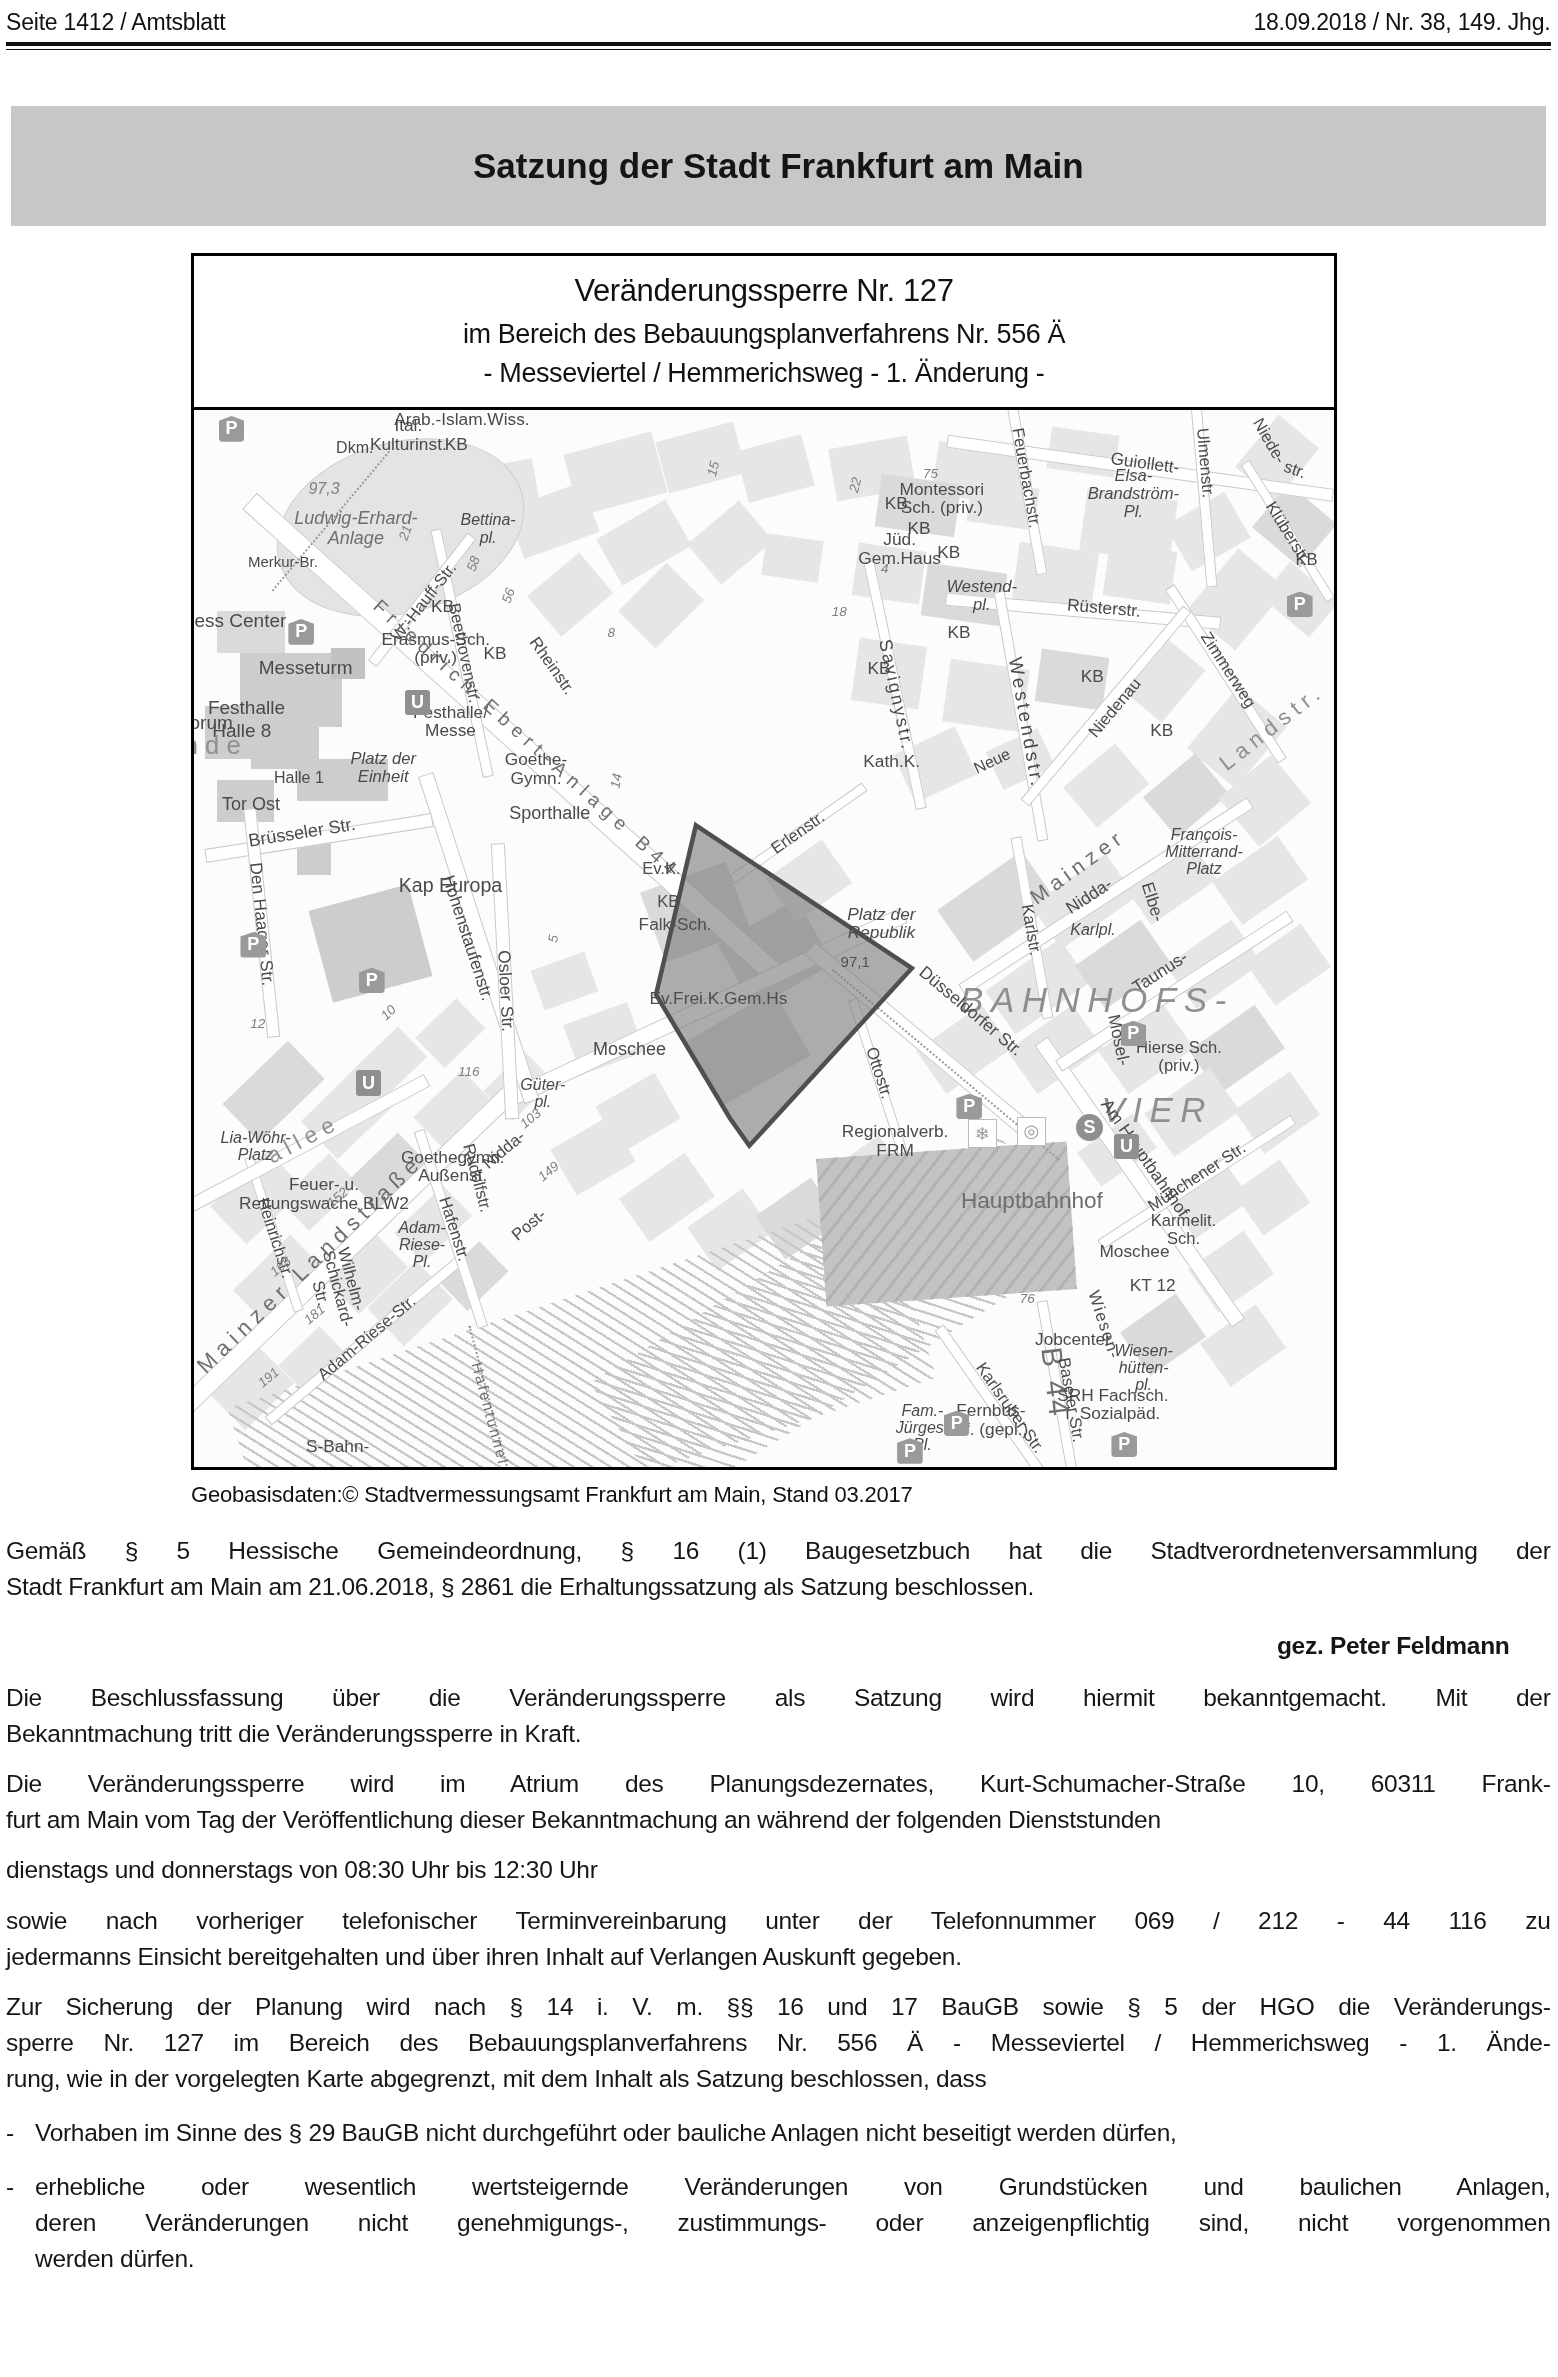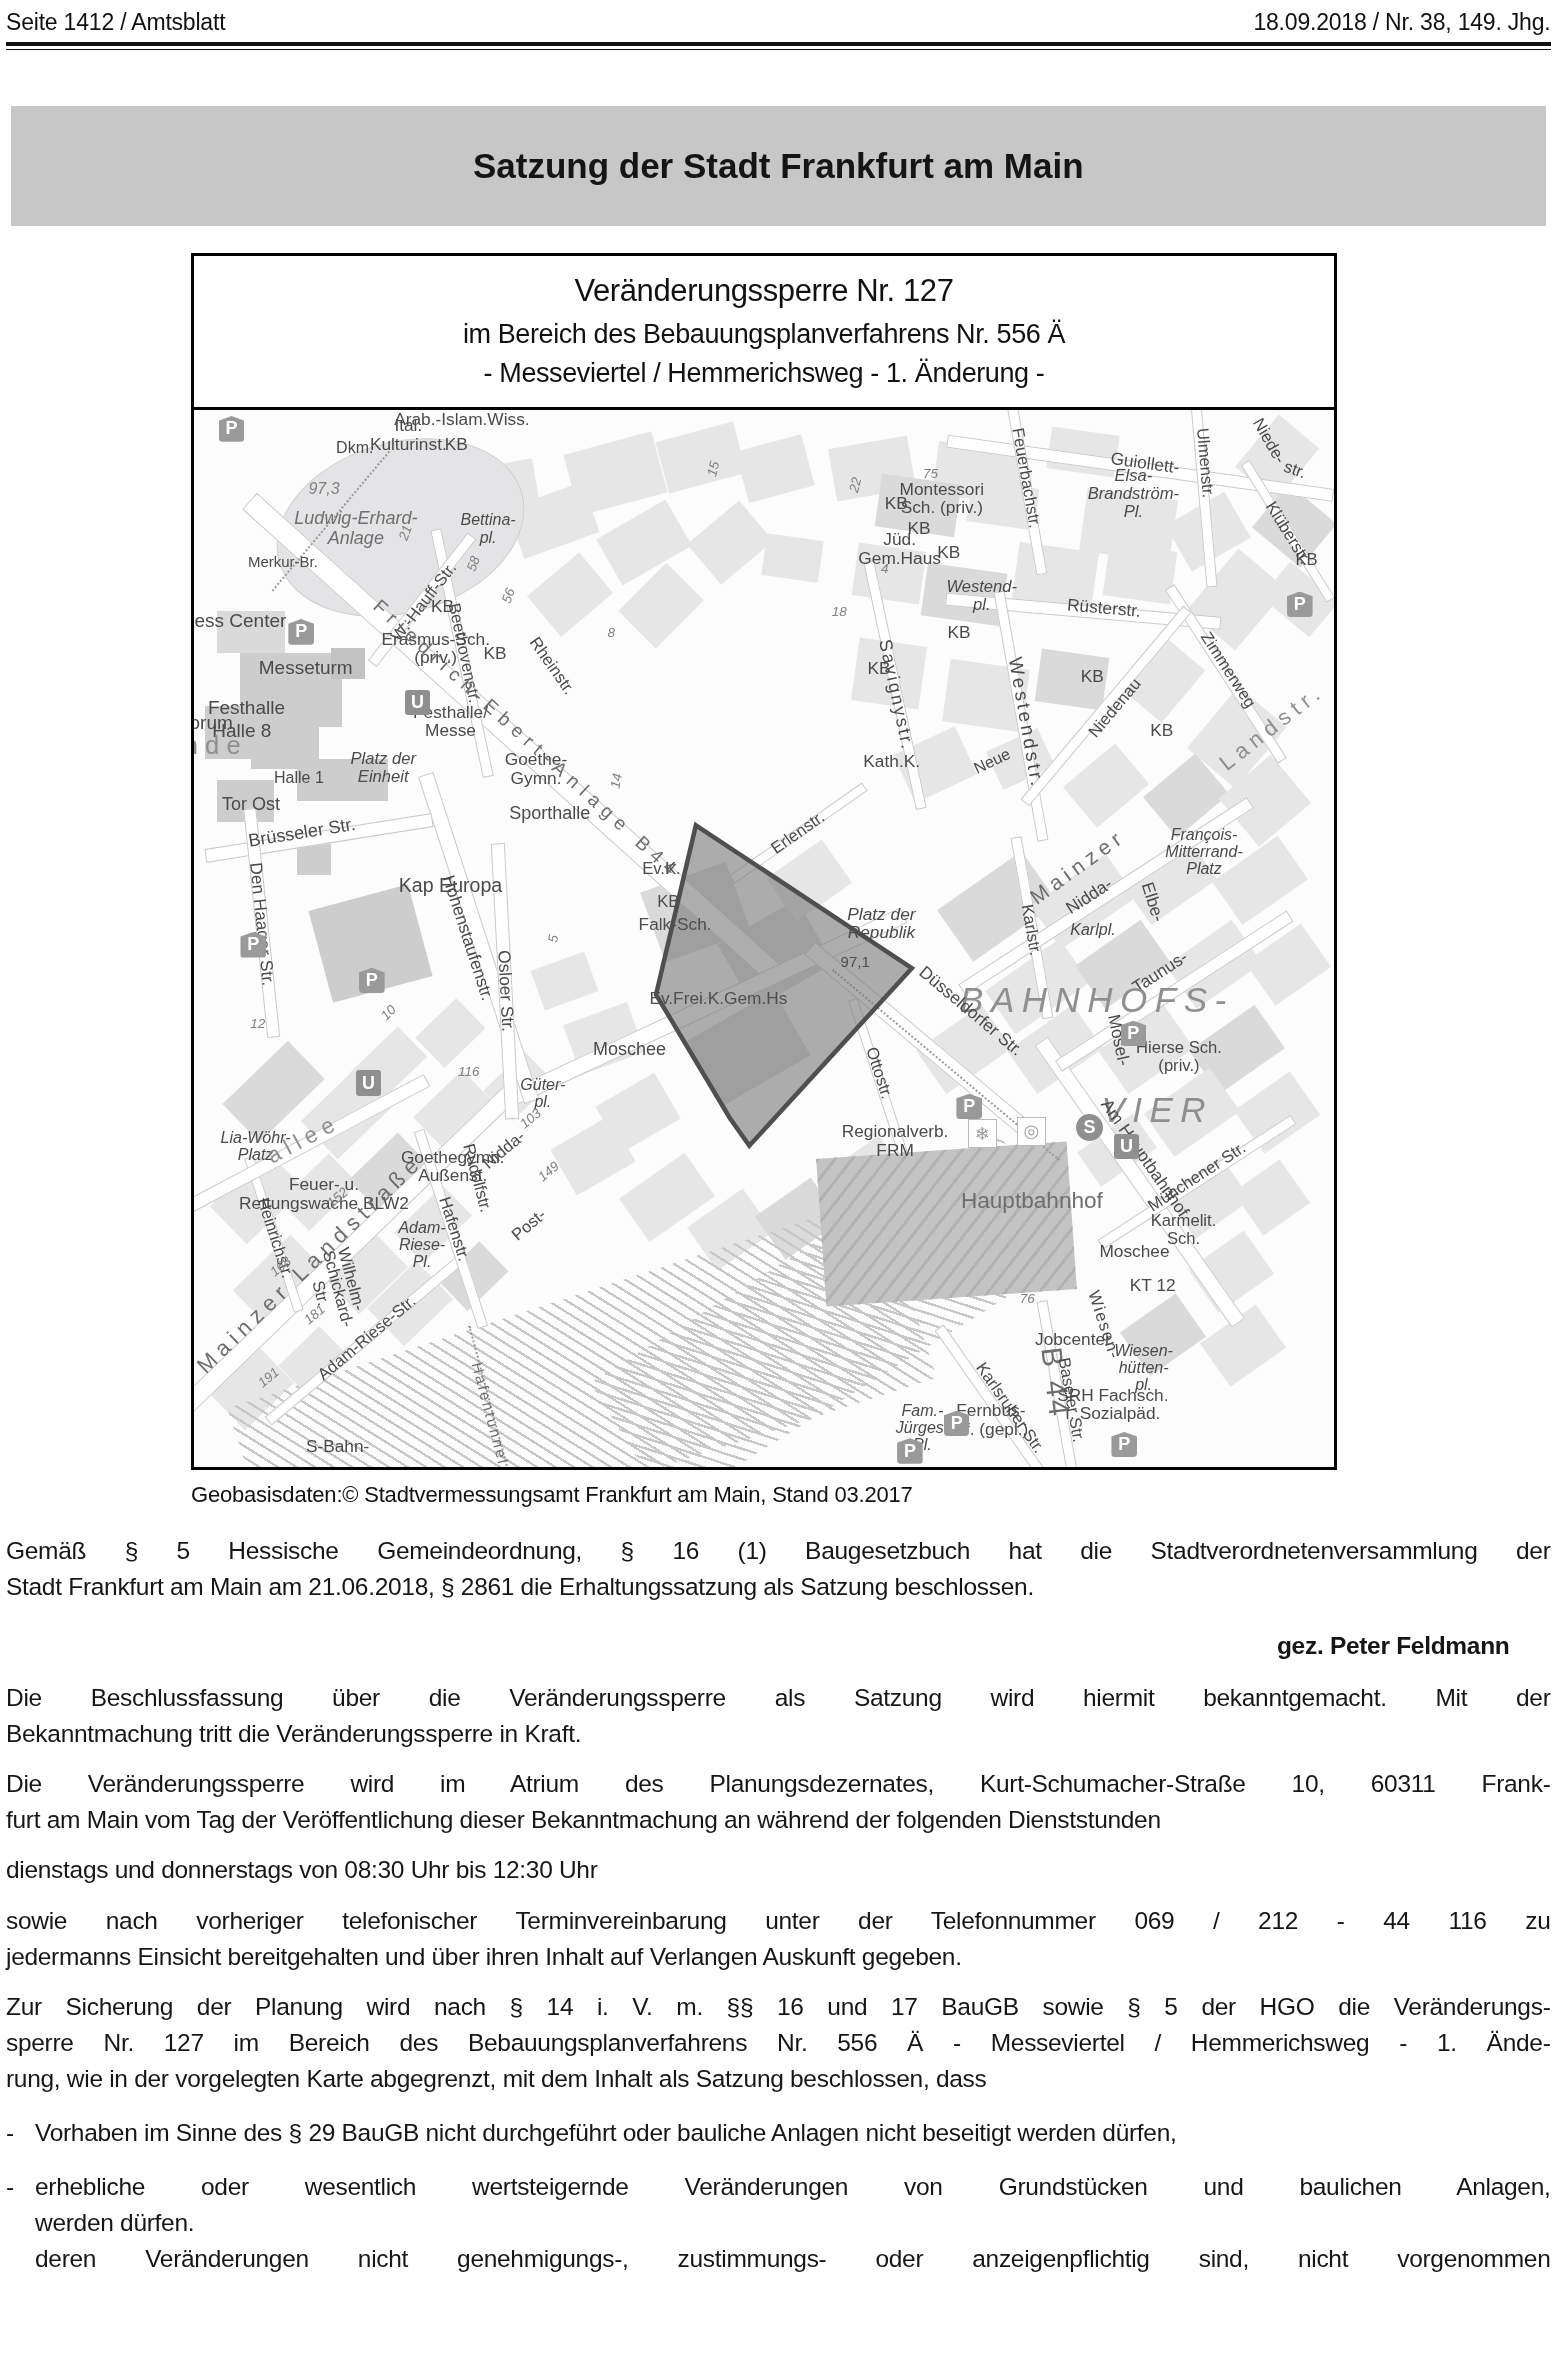--- a/index.html
+++ b/index.html
@@ -423,19 +423,19 @@
       <div class="bullet">
         <div class="mk">-</div>
         <div class="bc">
           <div class="ln l">Vorhaben im Sinne des § 29 BauGB nicht durchgeführt oder bauliche Anlagen nicht beseitigt werden dürfen,</div>
         </div>
       </div>
       <div class="bullet">
         <div class="mk">-</div>
         <div class="bc">
           <div class="ln j">erhebliche oder wesentlich wertsteigernde Veränderungen von Grundstücken und baulichen Anlagen,</div>
+          <div class="ln j">deren Veränderungen nicht genehmigungs-, zustimmungs- oder anzeigenpflichtig sind, nicht vorgenommen</div>
           <div class="ln l">werden dürfen.</div>
-          <div class="ln j">deren Veränderungen nicht genehmigungs-, zustimmungs- oder anzeigenpflichtig sind, nicht vorgenommen</div>
         </div>
       </div>
     </div>
 </div>
 
 
 </body></html>

